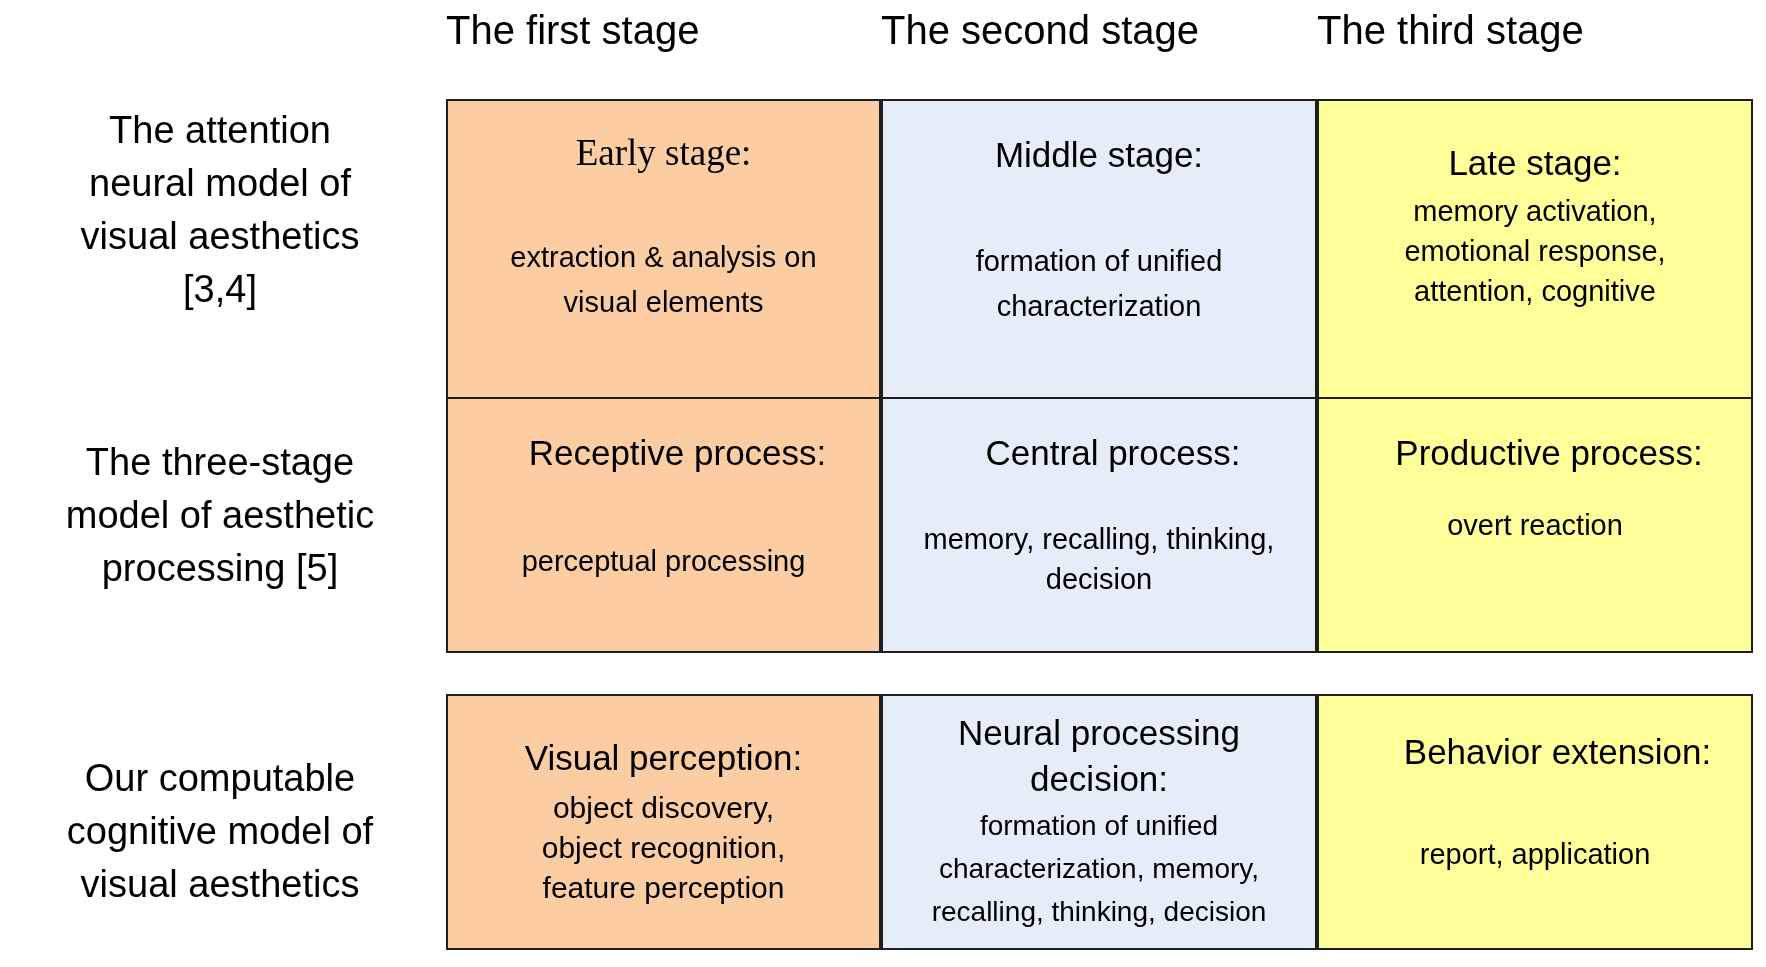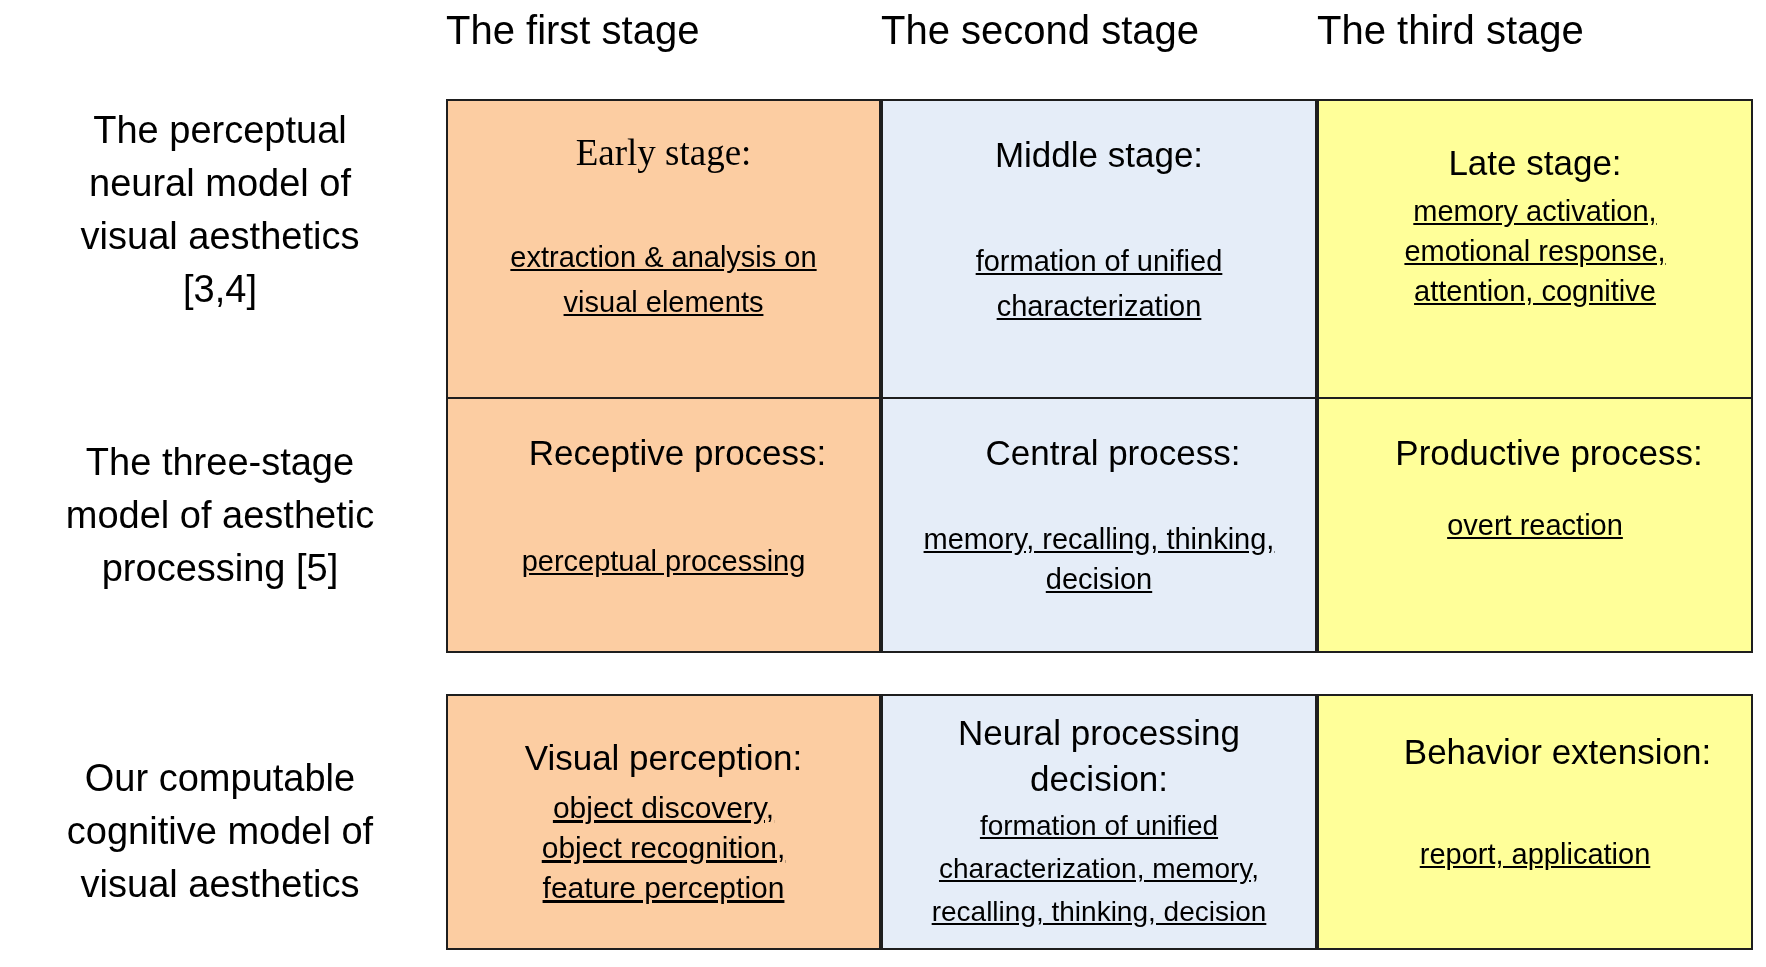--- a/index.html
+++ b/index.html
@@ -43,21 +43,21 @@
   .r1 { top: 99px;  height: 320px; }
   .r2 { top: 397px; height: 256px; }
   .r3 { top: 694px; height: 256px; }
   
 
   .cell-title {
     font-size: 35px;
     line-height: 44px;
   }
   .serif { font-family: "Liberation Serif", serif; font-size: 37px; }
-  .cell-body { font-size: 29px; text-decoration: underline; }
+  .cell-body { font-size: 29px; }
   .cell-body .line { line-height: 45px; }
 
   
   .box.r1.c1 .cell-title { margin-top: 30px; }
   .box.r1.c1 .cell-body  { margin-top: 60px; }
   .box.r1.c2 .cell-title { margin-top: 32px; }
   .box.r1.c2 .cell-body  { margin-top: 62px; }
   .box.r1.c3 .cell-title { margin-top: 40px; }
   .box.r1.c3 .cell-body  { margin-top: 6px; }
   .box.r1.c3 .cell-body .line { line-height: 40px; }
@@ -87,21 +87,21 @@
 </head>
 <body>
 
 <div class="canvas">
 
   <div class="col-header c1">The first stage</div>
   <div class="col-header c2">The second stage</div>
   <div class="col-header c3">The third stage</div>
 
   <div class="row-label l1">
-    <div class="line">The perceptual</div>
+    <div class="line">The attention</div>
     <div class="line">neural model of</div>
     <div class="line">visual aesthetics</div>
     <div class="line">[3,4]</div>
   </div>
   <div class="row-label l2">
     <div class="line">The three-stage</div>
     <div class="line">model of aesthetic</div>
     <div class="line">processing [5]</div>
   </div>
   <div class="row-label l3">

